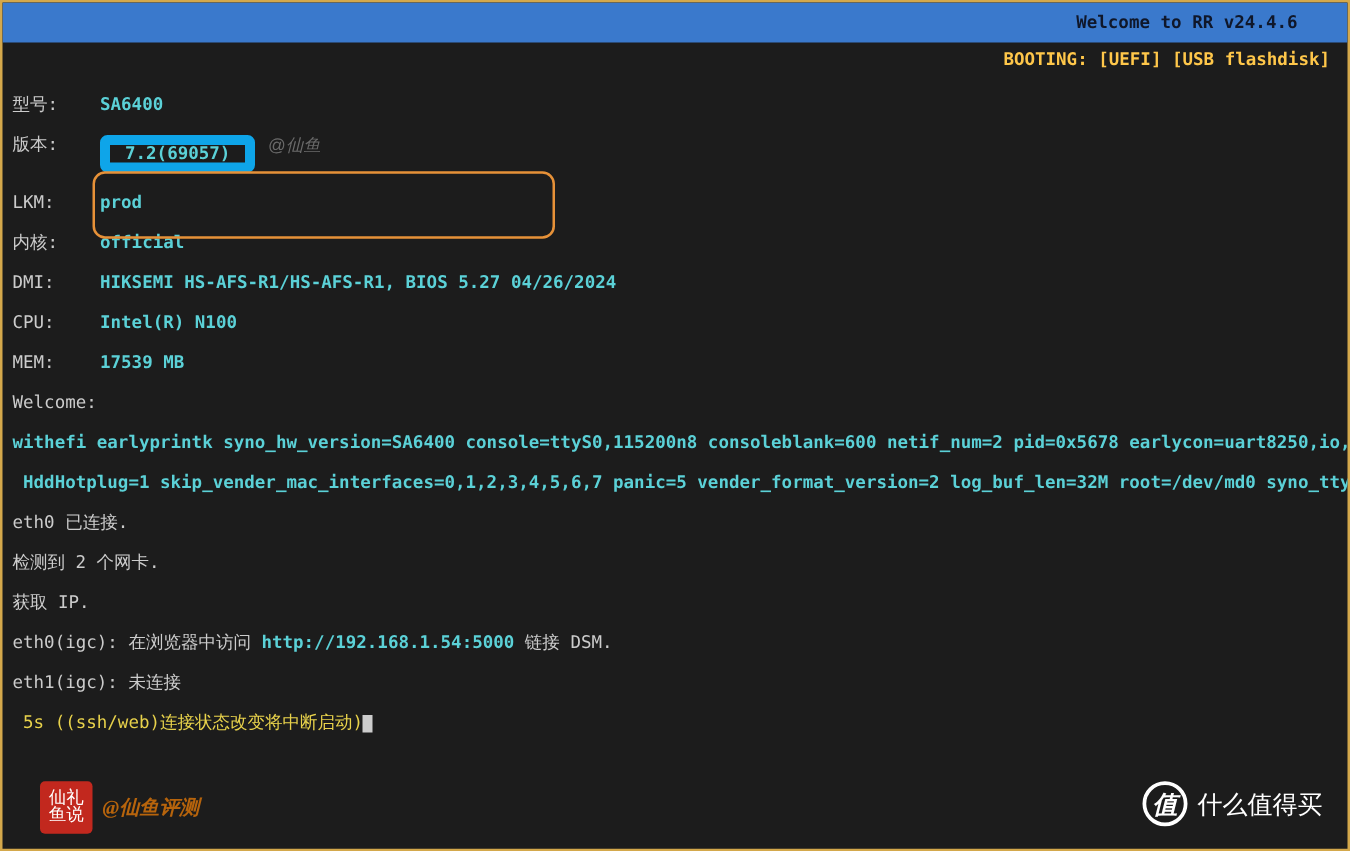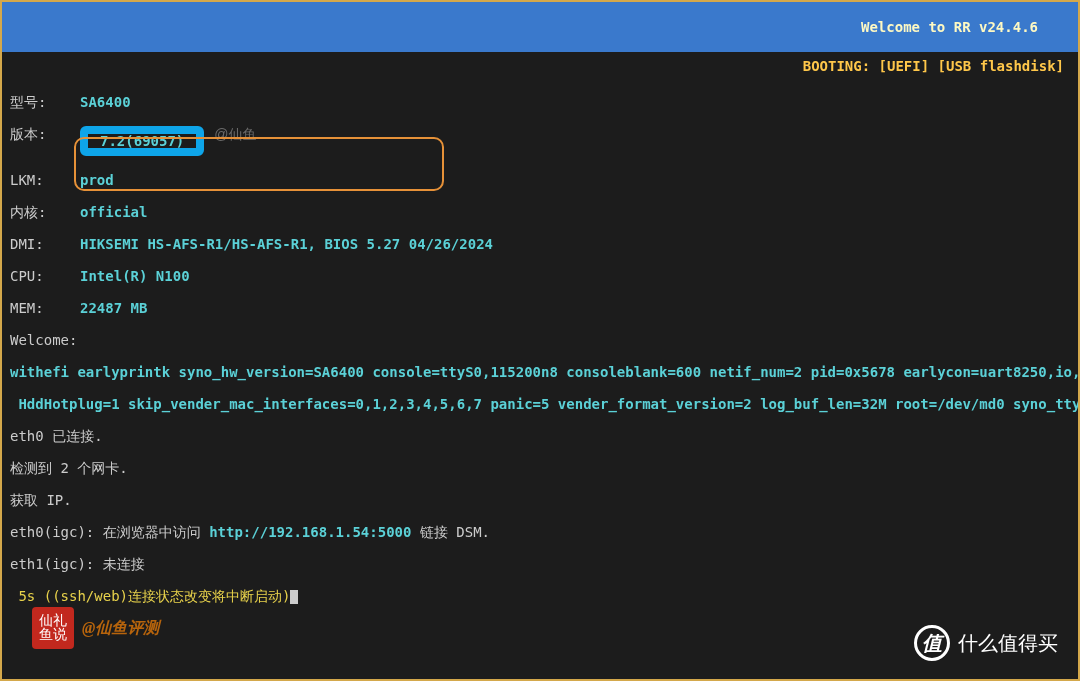--- a/index.html
+++ b/index.html
@@ -8,27 +8,27 @@
     height: 681px;
     background: #1c1c1c;
     font-family: "DejaVu Sans Mono", "Consolas", monospace;
     font-size: 14px;
     overflow: hidden;
     position: relative;
     border: 2px solid #d4a84b;
   }
   .banner {
     background: #3a79cc;
-    height: 50px;
+    height: 32px;
     width: 100%;
     display: flex;
     align-items: center;
     justify-content: flex-end;
     padding-right: 40px;
-    color: #fef9c3;
+    color: #0f172a;
     font-weight: bold;
   }
   .booting {
     text-align: right;
     padding: 6px 14px 2px 0;
     color: #ffc74a;
     font-weight: bold;
   }
   .content {
     padding: 2px 8px;
@@ -51,30 +51,30 @@
   .box2 {
     position: absolute;
     border: 2px solid #e69138;
     border-radius: 10px;
     left: 72px;
     top: 135px;
     width: 370px;
     height: 54px;
     pointer-events: none;
   }
-  .wm { color: #6a6a6a; font-family: sans-serif; margin-left: 10px;}
+  .wm { color: #6a6a6a; font-style: italic; font-family: sans-serif; margin-left: 10px;}
   .cursor {
     display:inline-block;
     width:8px; height:14px;
     background:#ccc;
     vertical-align: text-bottom;
   }
   .bottomwm {
     position:absolute;
-    left:30px; bottom:30px;
+    left:30px; bottom:12px;
     display:flex; align-items:center;
     gap:8px;
   }
   .seal {
     width:42px; height:42px;
     background:#c2281e;
     border-radius:4px;
     color:#fff;
     font-size:14px;
     display:flex; align-items:center; justify-content:center;
@@ -118,21 +118,21 @@
   <span>BOOTING: [UEFI] [USB flashdisk]</span>
 </div>
 
 <div class="content">
 <div class="row"><span class="label">型号:</span><span class="cyan">SA6400</span></div>
 <div class="row"><span class="label">版本:</span><span class="box1"><span class="cyan">7.2(69057)</span></span><span class="wm">@仙鱼</span></div>
 <div class="row"><span class="label">LKM:</span><span class="cyan">prod</span></div>
 <div class="row"><span class="label">内核:</span><span class="cyan">official</span></div>
 <div class="row"><span class="label">DMI:</span><span class="cyan">HIKSEMI HS-AFS-R1/HS-AFS-R1, BIOS 5.27 04/26/2024</span></div>
 <div class="row"><span class="label">CPU:</span><span class="cyan">Intel(R) N100</span></div>
-<div class="row"><span class="label">MEM:</span><span class="cyan">22487 MB</span></div>
+<div class="row"><span class="label">MEM:</span><span class="cyan">17539 MB</span></div>
 <div>Welcome:</div>
 <div class="cyan">withefi earlyprintk syno_hw_version=SA6400 console=ttyS0,115200n8 consoleblank=600 netif_num=2 pid=0x5678 earlycon=uart8250,io,0x3f8,115200n8 mac2=00</div>
 <div class="cyan"> HddHotplug=1 skip_vender_mac_interfaces=0,1,2,3,4,5,6,7 panic=5 vender_format_version=2 log_buf_len=32M root=/dev/md0 syno_ttyS1=serial,0x2f8 syno_t</div>
 <div>eth0 已连接.</div>
 <div>检测到 2 个网卡.</div>
 <div>获取 IP.</div>
 <div><span>eth0(igc): 在浏览器中访问 </span><span class="link">http://192.168.1.54:5000</span><span> 链接 DSM.</span></div>
 <div>eth1(igc): 未连接</div>
 <div><span class="yellow"> 5s</span><span class="yellow"> ((ssh/web)连接状态改变将中断启动)</span><span class="cursor"></span></div>
 </div>

